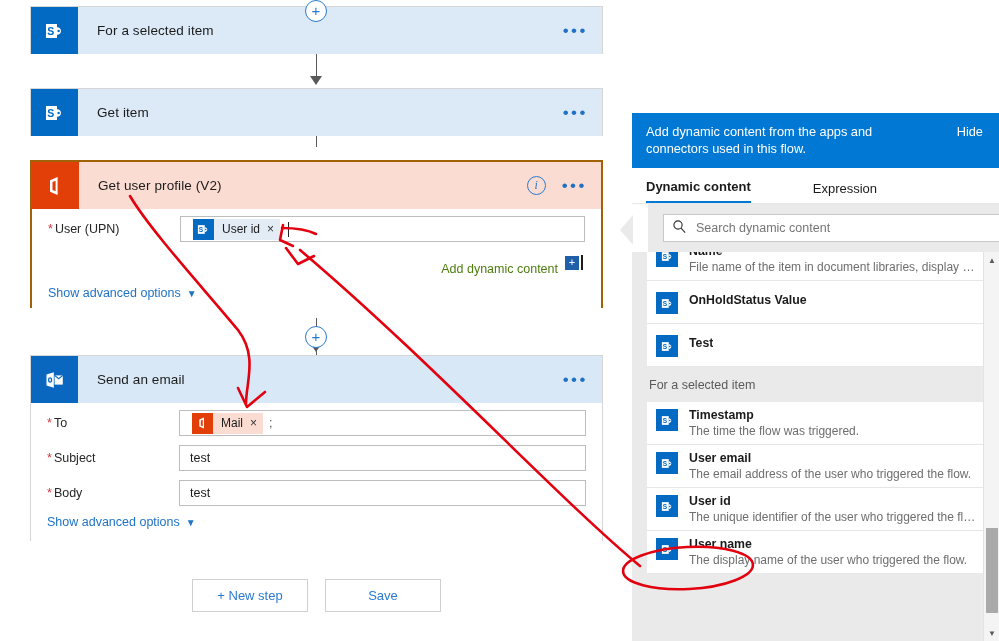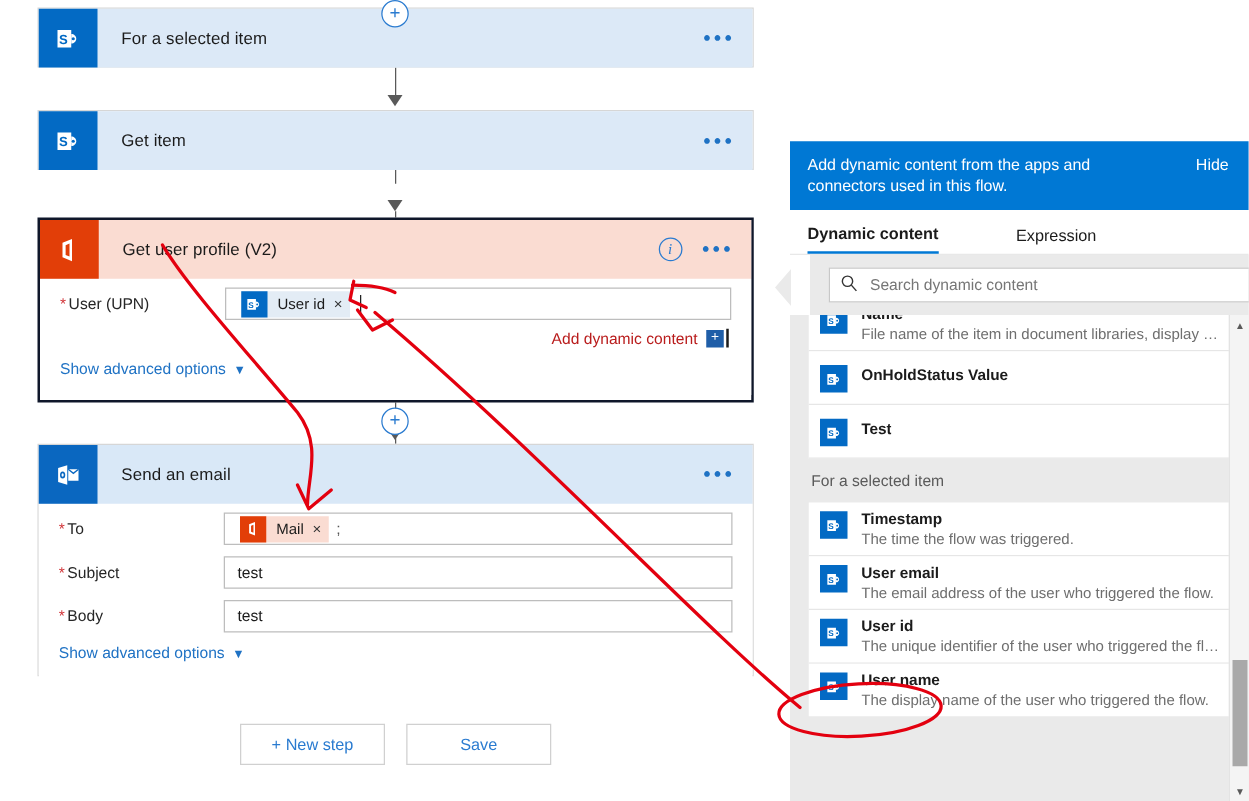--- a/index.html
+++ b/index.html
@@ -72,21 +72,21 @@
   .token-x { font-size: 12px; color: #333; cursor: pointer; }
   .caret {
     width: 1px; height: 15px; background: #222; margin-left: 8px;
   }
   .semi { font-size: 12.5px; color: #555; margin-left: 6px; }
 
   .adc-row {
     display: flex; justify-content: flex-end; align-items: center;
     padding-right: 2px; margin-top: -2px; margin-bottom: 10px;
   }
-  .adc-link { font-size: 12.5px; color: #b91c1c; cursor: pointer; }
+  .adc-link { font-size: 12.5px; color: #4d7c0f; cursor: pointer; margin-top: 13px; }
   .adc-plus {
     width: 14px; height: 14px; background: #1f5ea8; color: #fff;
     font-size: 11px; line-height: 13px; text-align: center; margin-left: 7px;
   }
   .adc-bar { width: 2px; height: 15px; background: #1b1b1b; margin-left: 2px; }
 
   .adv-opt { font-size: 12.5px; color: #1f72c4; cursor: pointer; margin-top: 6px; }
   .chev { display: inline-block; margin-left: 6px; font-size: 10px; }
 
   
@@ -236,21 +236,21 @@
             <text x="7.7" y="16" font-family="Liberation Sans, sans-serif" font-size="10.5" font-weight="bold" fill="#036ac4" text-anchor="middle">S</text>
           </svg>
         </div>
         <span class="card-title">Get item</span>
         <div class="hdr-right">
           <span class="ellipsis">•••</span>
         </div>
       </div>
     </div>
 
-    <div class="card" style="top:174px;height:148px;border:2px solid #0f172a;">
+    <div class="card" style="top:160px;height:148px;border:2px solid #a16207;">
       <div class="card-header office">
         <div class="icon-tile of">
           <svg width="26" height="26" viewBox="0 0 26 26">
             <path d="M7 7.2l7.6-3.1v17.8L7 18.7V7.2z" fill="#fff"></path>
             <path d="M9.5 9.1l3.1-1.3v10.4l-3.1-1.3V9.1z" fill="#e23e08"></path>
           </svg>
         </div>
         <span class="card-title">Get user profile (V2)</span>
         <div class="hdr-right">
           <span class="info-circle">i</span>

